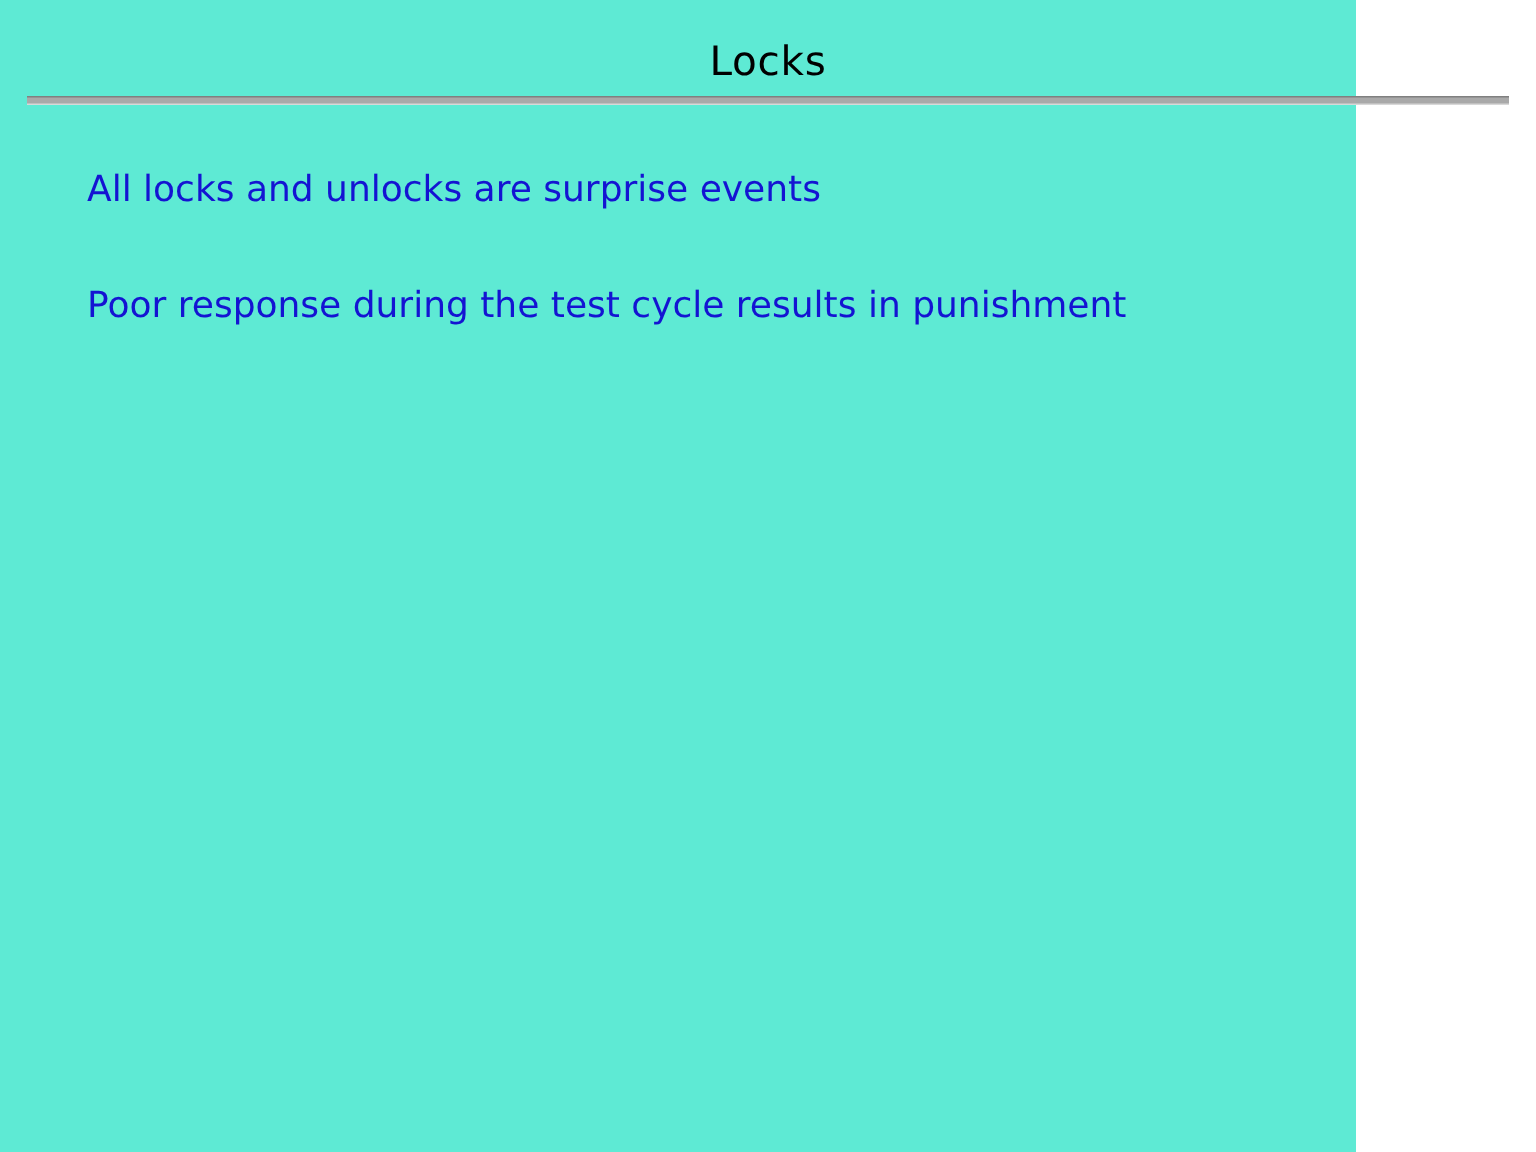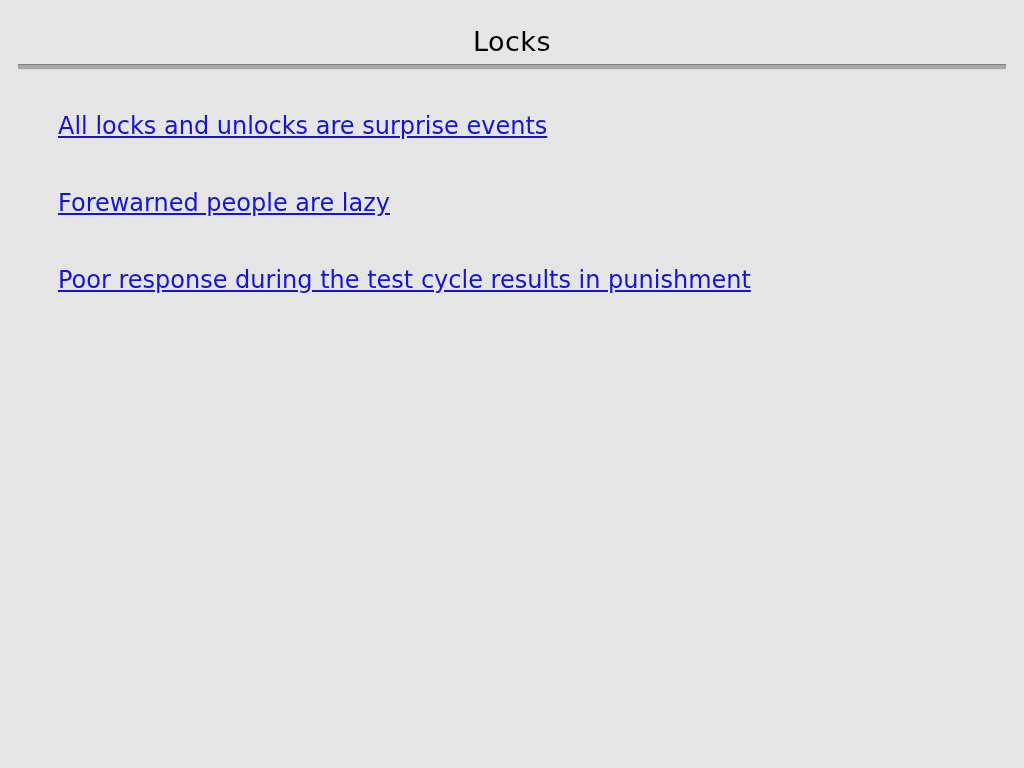--- a/index.html
+++ b/index.html
@@ -8,23 +8,23 @@
   }
   body {
     width: 1024px;
     height: 768px;
     background: #ffffff;
     font-family: "DejaVu Sans", sans-serif;
     overflow: hidden;
   }
   .slide {
     position: relative;
-    width: 1024px;
+    width: 904px;
     height: 768px;
-    background: #e5e5e5;
+    background: #5eead4;
   }
   .slide-title {
     position: absolute;
     top: 26px;
     left: 0;
     width: 1024px;
     text-align: center;
     font-family: "DejaVu Sans", sans-serif;
     font-size: 27px;
     color: #000000;
@@ -46,34 +46,32 @@
     left: 58px;
     width: 930px;
   }
   .bullet-line {
     font-family: "DejaVu Sans", sans-serif;
     font-size: 24px;
     color: #1414d2;
     line-height: 1.2;
     margin-bottom: 48px;
     white-space: nowrap;
-    text-decoration: underline;
   }
   .bullet-line:last-child {
     margin-bottom: 16px;
   }
 </style>
 </head>
 <body>
 
 <div class="slide">
 
   <div class="slide-title">Locks</div>
 
   <div class="title-rule"></div>
 
   <div class="body-list">
     <div class="bullet-line">All locks and unlocks are surprise events</div>
-    <div class="bullet-line">Forewarned people are lazy</div>
     <div class="bullet-line">Poor response during the test cycle results in punishment</div>
   </div>
 
 </div>
 
 </body></html>

